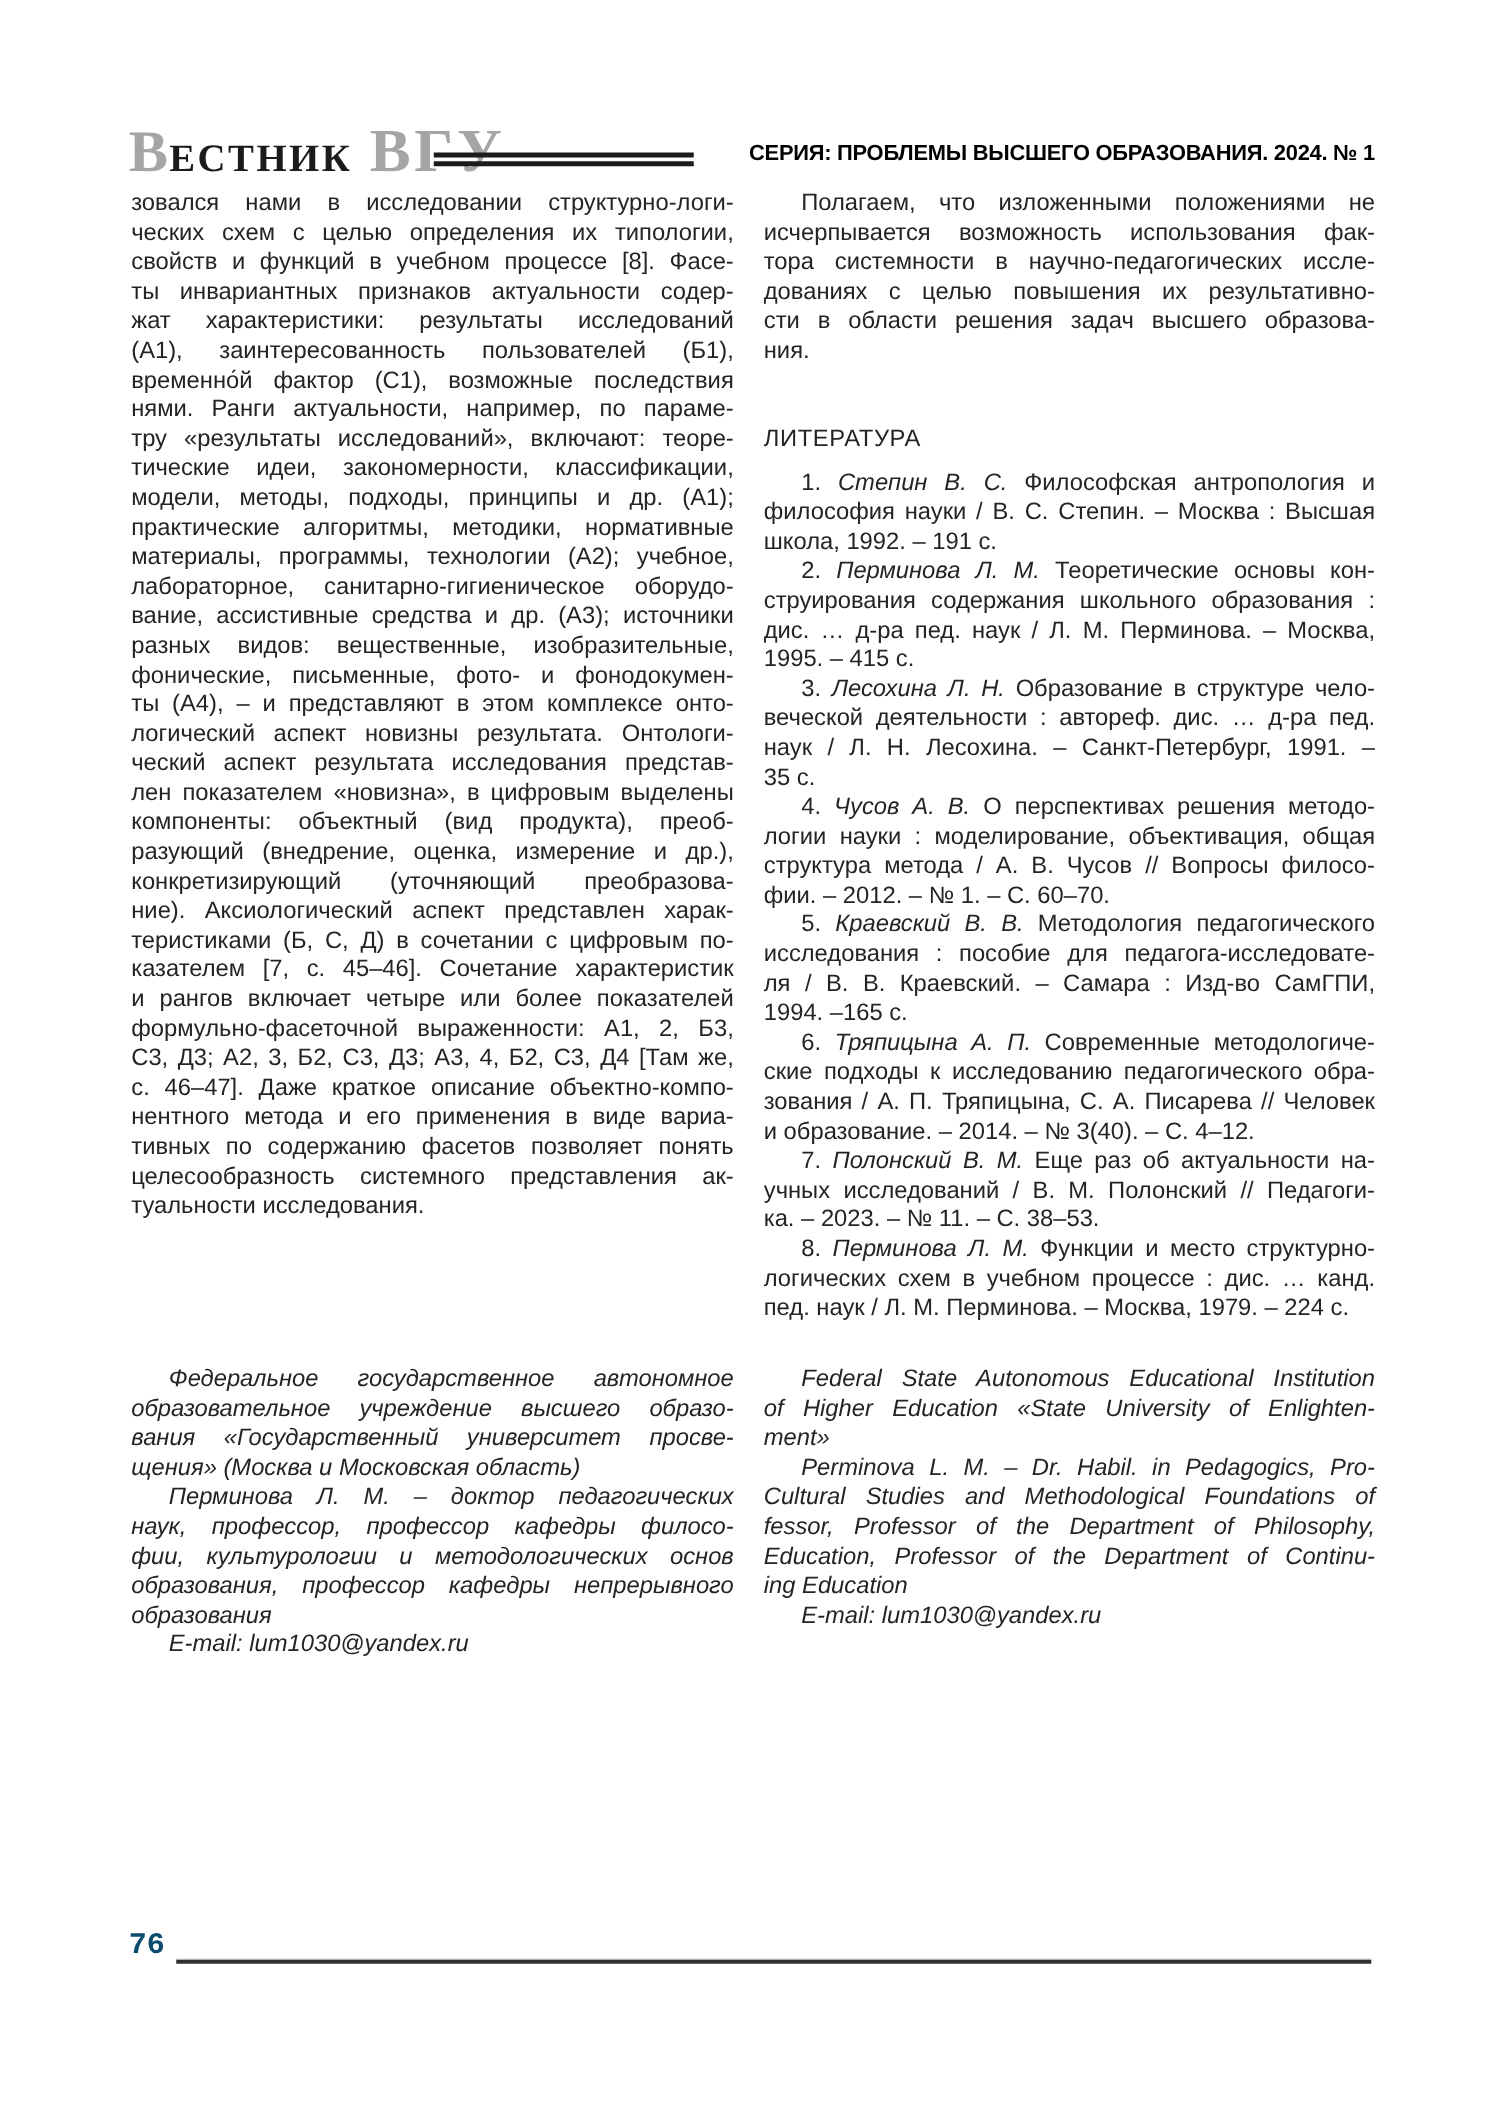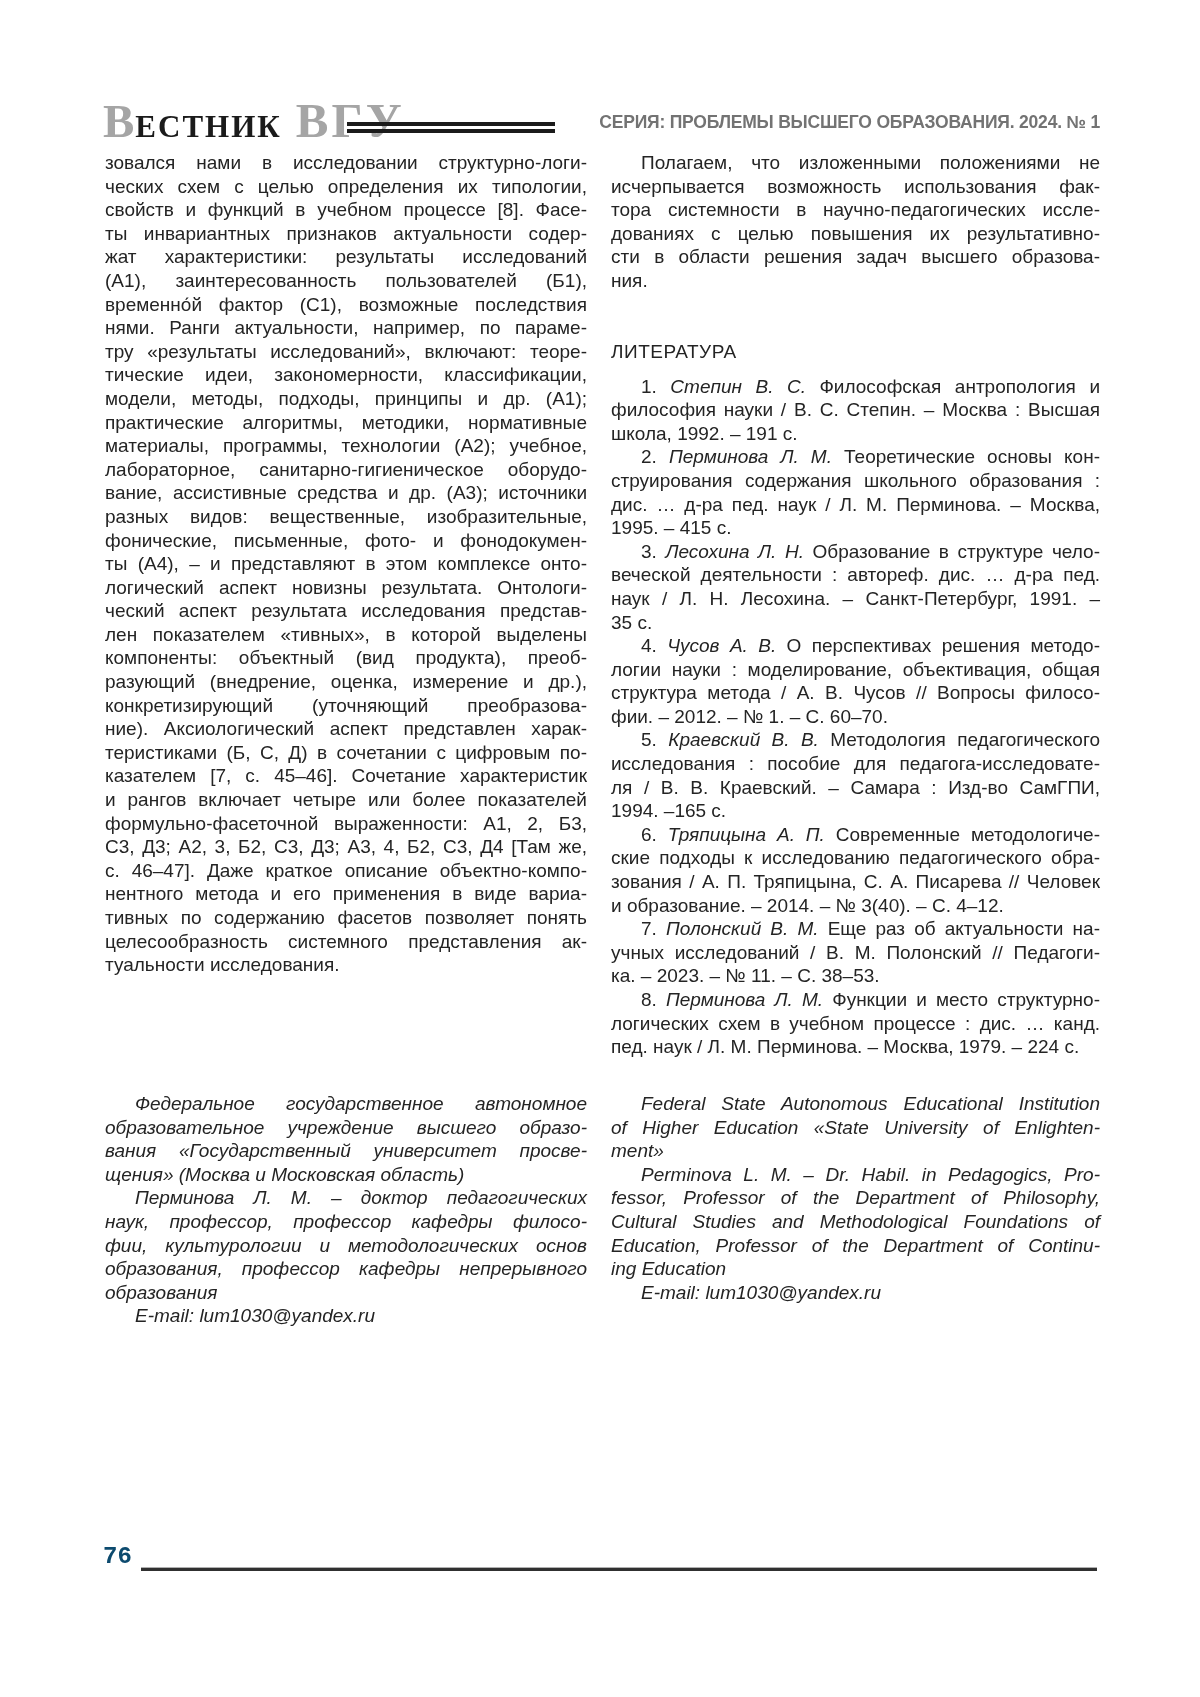--- a/index.html
+++ b/index.html
@@ -8,21 +8,21 @@
 
   
   .logo{position:absolute;left:103px;top:92px;display:flex;align-items:baseline;
         font-family:"Liberation Serif","DejaVu Serif",serif;font-weight:bold;white-space:nowrap;}
   .logo .init{font-size:47px;color:#a5a5a5;letter-spacing:1px;}
   .logo .rest{font-size:31px;color:#1b1b1b;letter-spacing:2px;text-align:right;}
   .logo .acro{font-size:49px;color:#a5a5a5;letter-spacing:3px;margin-left:14px;}
   .hdr-rule{position:absolute;left:347px;top:122px;width:208px;height:11px;box-sizing:border-box;
             border-top:4px solid #1b1b1b;border-bottom:4px solid #1b1b1b;}
   .series{position:absolute;top:112px;left:575px;width:525px;text-align:right;
-          font-weight:bold;font-size:17.5px;letter-spacing:-0.2px;color:#737373;}
+          font-weight:bold;font-size:17.5px;letter-spacing:-0.2px;color:#000000;}
 
   
   .ln{font-size:19px;line-height:23.6px;text-align:justify;text-align-last:justify;}
   .ln.last{text-align-last:left;}
   .ln.ind{text-indent:30px;}
 
   .col-body{position:absolute;left:105px;top:151px;width:482px;}
   .col-right{position:absolute;left:611px;top:151px;width:489px;}
   .lit-heading{margin:48px 0 12px 0;font-size:19px;letter-spacing:0.5px;color:#242424;}
   .ref .author{font-style:italic;}
@@ -65,21 +65,21 @@
         <div class="ln">модели, методы, подходы, принципы и др. (А1);</div>
         <div class="ln">практические алгоритмы, методики, нормативные</div>
         <div class="ln">материалы, программы, технологии (А2); учебное,</div>
         <div class="ln">лабораторное, санитарно-гигиеническое оборудо-</div>
         <div class="ln">вание, ассистивные средства и др. (А3); источники</div>
         <div class="ln">разных видов: вещественные, изобразительные,</div>
         <div class="ln">фонические, письменные, фото- и фонодокумен-</div>
         <div class="ln">ты (А4), – и представляют в этом комплексе онто-</div>
         <div class="ln">логический аспект новизны результата. Онтологи-</div>
         <div class="ln">ческий аспект результата исследования представ-</div>
-        <div class="ln">лен показателем «тивных», в которой выделены</div>
+        <div class="ln">лен показателем «новизна», в цифровым выделены</div>
         <div class="ln">компоненты: объектный (вид продукта), преоб-</div>
         <div class="ln">разующий (внедрение, оценка, измерение и др.),</div>
         <div class="ln">конкретизирующий (уточняющий преобразова-</div>
         <div class="ln">ние). Аксиологический аспект представлен харак-</div>
         <div class="ln">теристиками (Б, С, Д) в сочетании с цифровым по-</div>
         <div class="ln">казателем [7, с. 45–46]. Сочетание характеристик</div>
         <div class="ln">и рангов включает четыре или более показателей</div>
         <div class="ln">формульно-фасеточной выраженности: А1, 2, Б3,</div>
         <div class="ln">С3, Д3; А2, 3, Б2, С3, Д3; А3, 4, Б2, С3, Д4 [Там же,</div>
         <div class="ln">с. 46–47]. Даже краткое описание объектно-компо-</div>
@@ -170,22 +170,22 @@
       </div>
     </div>
   <div class="affil en">
       <div>
         <div class="ln ind">Federal State Autonomous Educational Institution</div>
         <div class="ln">of Higher Education «State University of Enlighten-</div>
         <div class="ln last">ment»</div>
       </div>
       <div>
         <div class="ln ind">Perminova L. M. – Dr. Habil. in Pedagogics, Pro-</div>
+        <div class="ln">Cultural Studies and Methodological Foundations of</div>
         <div class="ln">fessor, Professor of the Department of Philosophy,</div>
-        <div class="ln">Cultural Studies and Methodological Foundations of</div>
         <div class="ln">Education, Professor of the Department of Continu-</div>
         <div class="ln last">ing Education</div>
       </div>
       <div>
         <div class="ln last ind">E-mail: lum1030@yandex.ru</div>
       </div>
     </div>
 
   <div class="pagenum">76</div>
   <div class="ftr-rule"></div>

